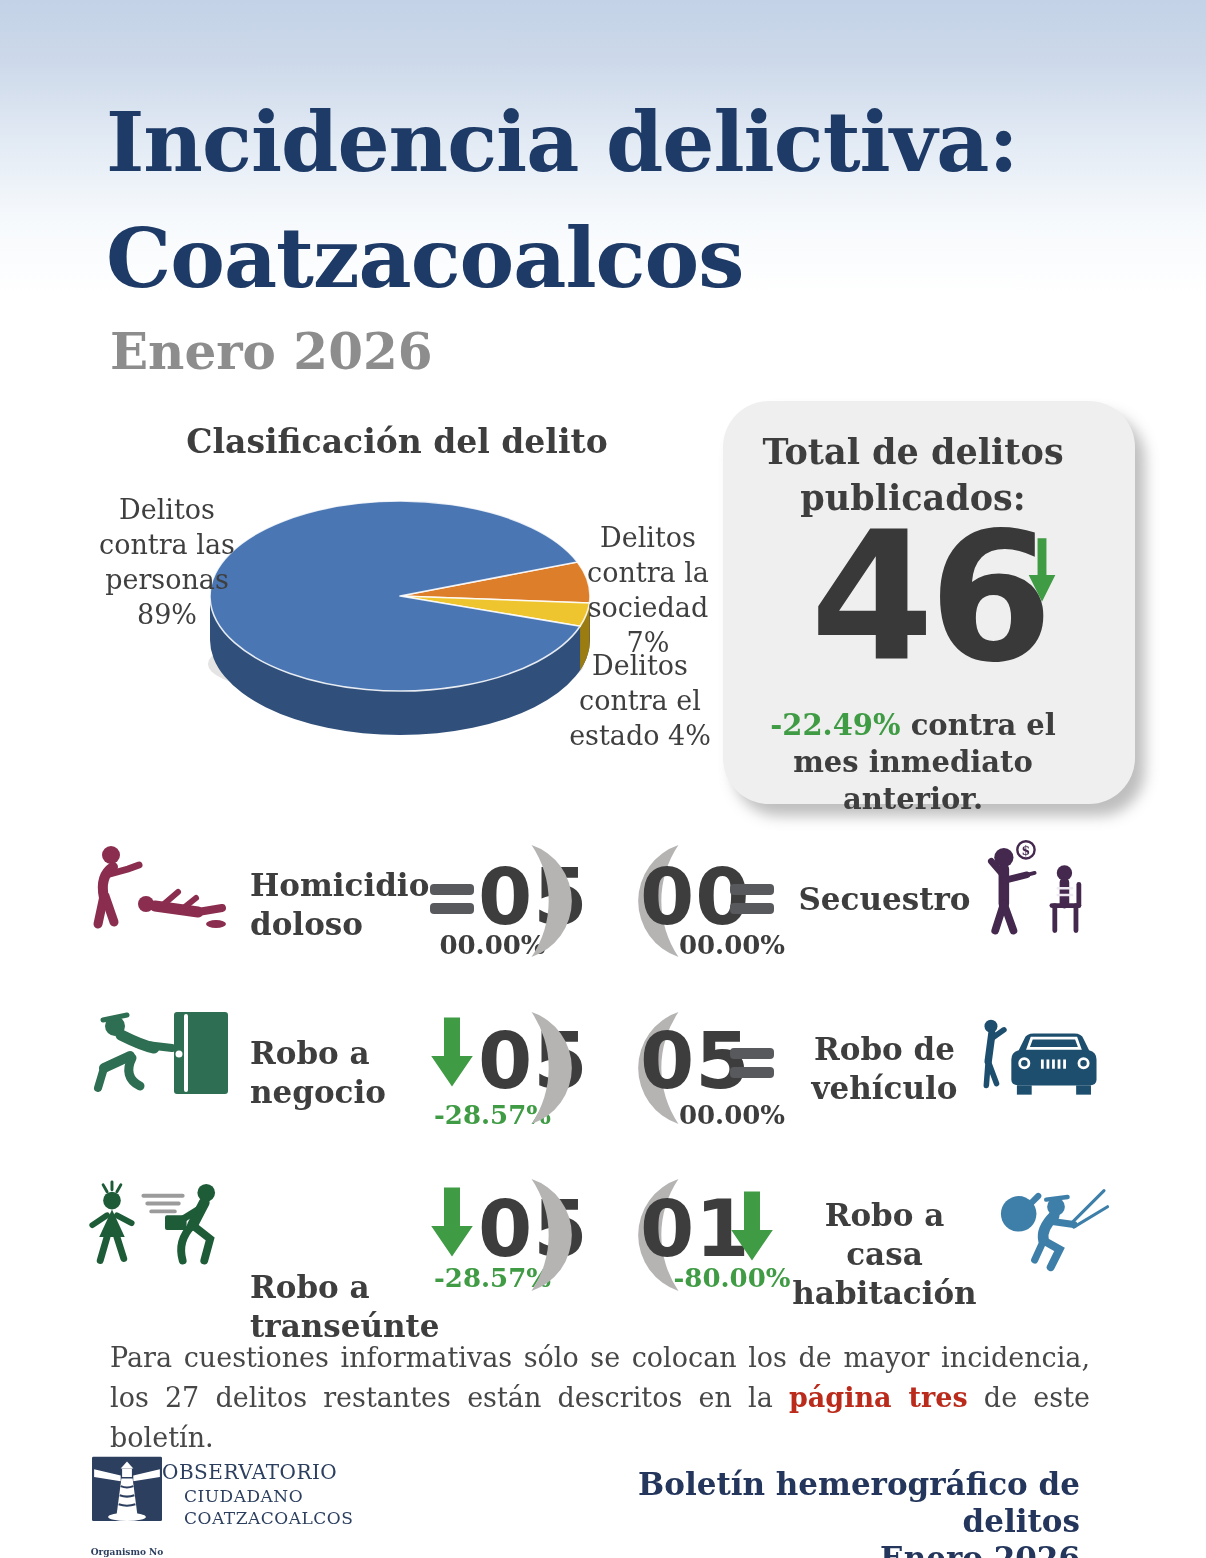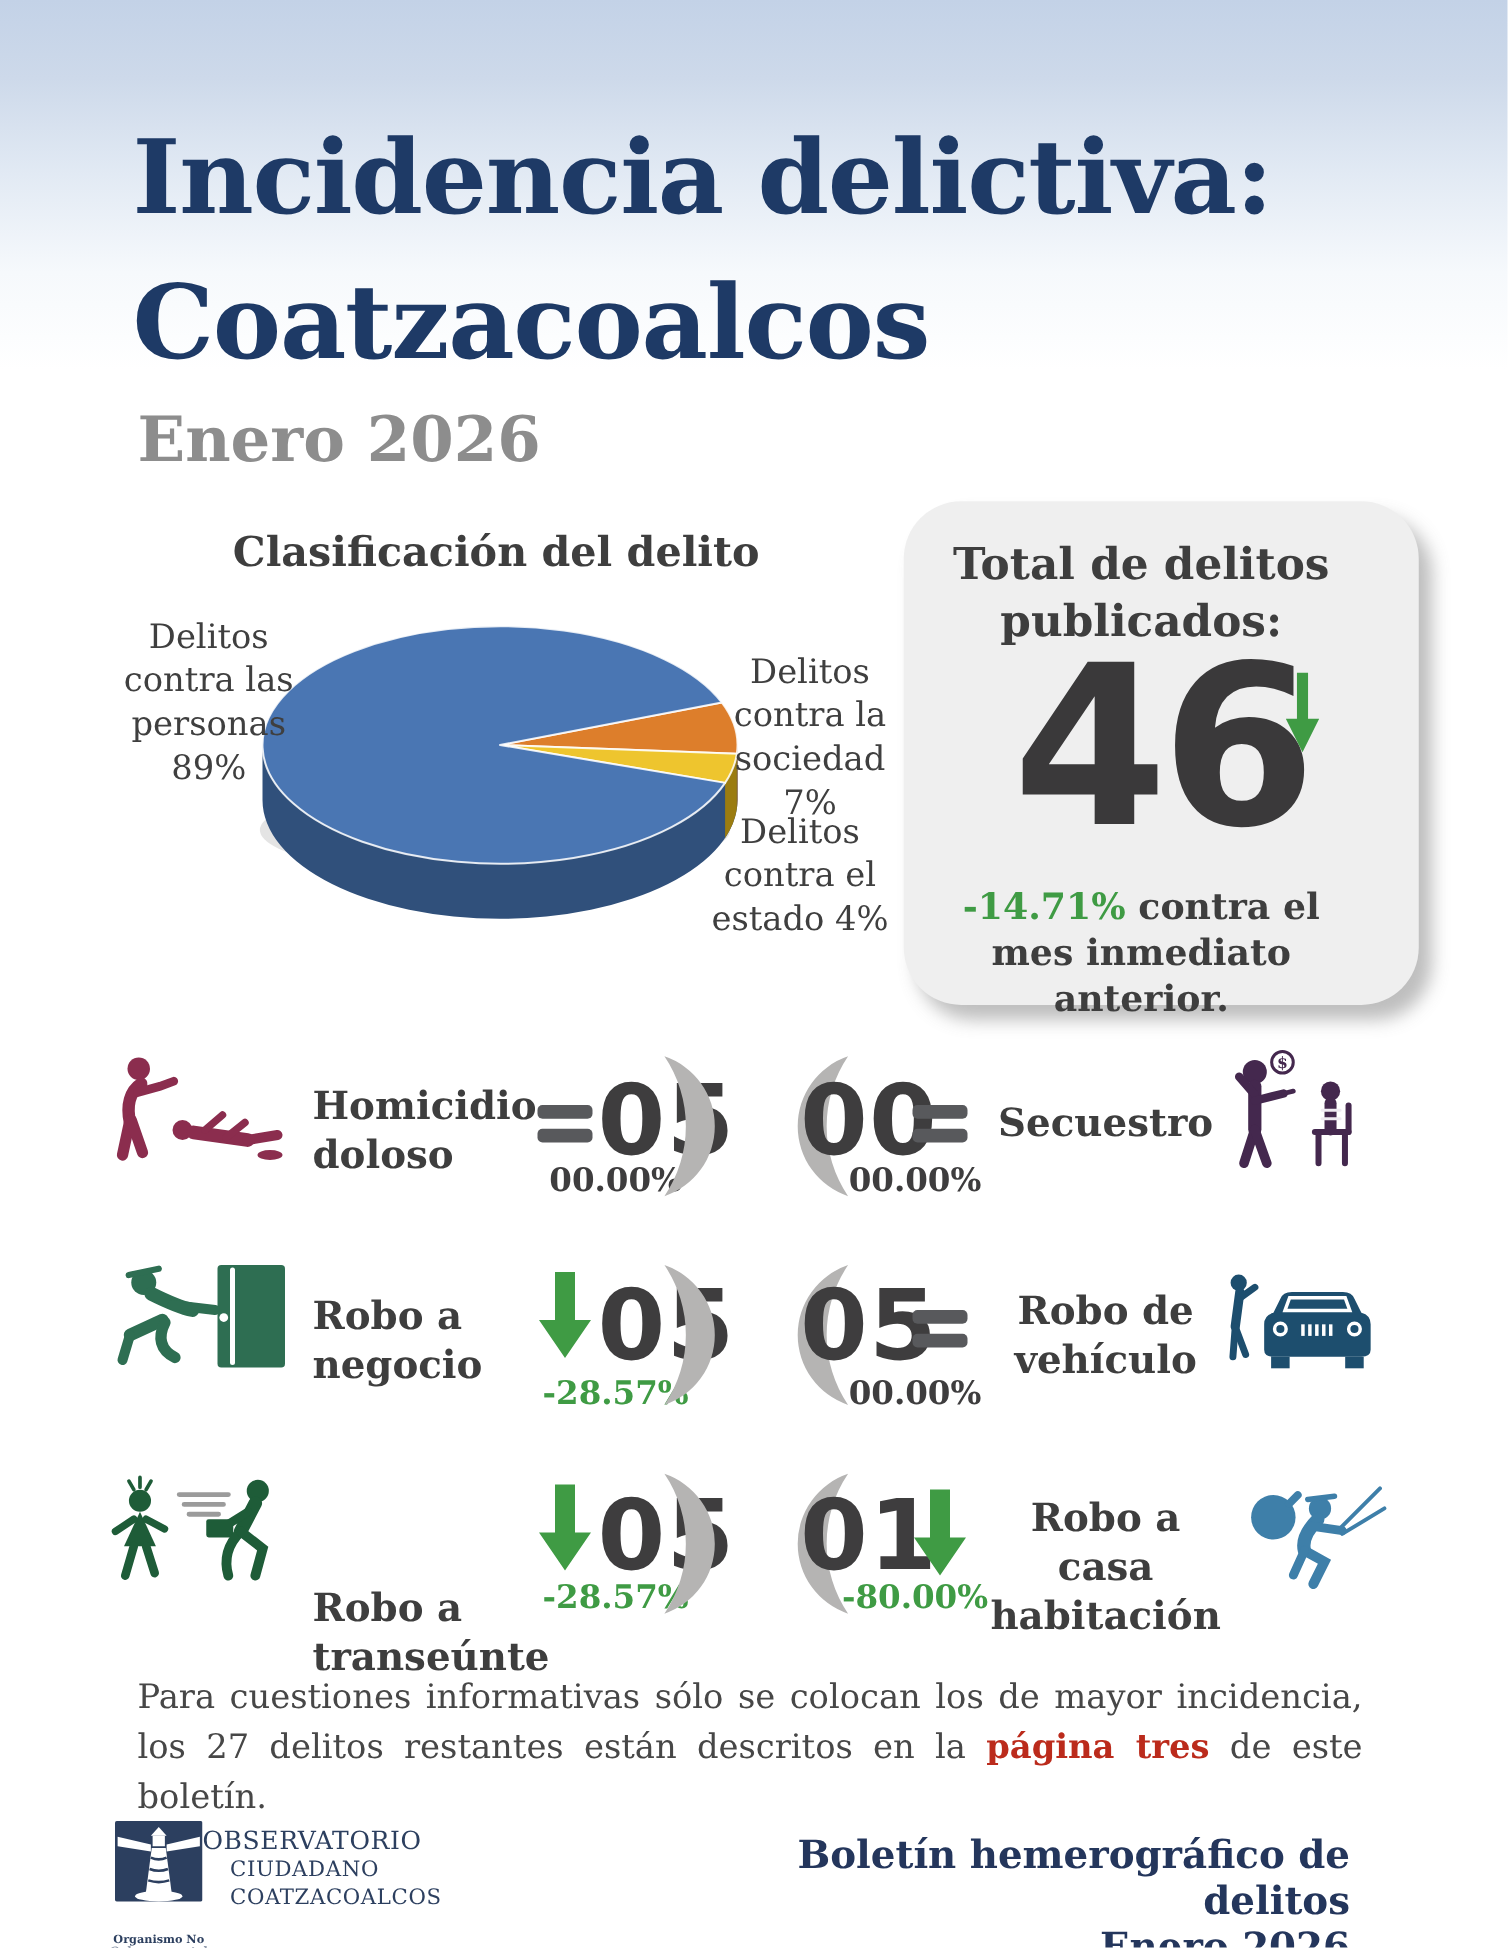--- a/index.html
+++ b/index.html
@@ -78,21 +78,21 @@
   <div class="abs pie-label pl-sociedad">Delitos contra la sociedad 7%</div>
   <div class="abs pie-label pl-estado">Delitos contra el estado 4%</div>
 
   <div class="abs card">
     <div class="card-title">Total de delitos publicados:</div>
     <div class="card-number">46</div>
     <svg class="card-arrow" width="44" height="66" viewBox="0 0 46 104">
       <path d="M16,2 h14 v58 h14 L23,102 L2,60 h14 Z" fill="#3f9b44"></path>
     </svg>
     <div class="card-delta">
-      <span class="green">-14.71%</span>
+      <span class="green">-22.49%</span>
       <span>contra el mes inmediato anterior.</span>
     </div>
   </div>
 
   <svg class="abs row-icon" style="left:88px;top:842px;" width="145" height="105" viewBox="0 0 145 105">
     <g stroke="#8b2d4e" fill="none" stroke-linecap="round">
       <circle cx="23" cy="13" r="9" fill="#8b2d4e" stroke="none"></circle>
       <path d="M25,25 C16,31 13,42 16,56" stroke-width="10"></path>
       <path d="M22,32 L40,27 L51,23" stroke-width="7"></path>
       <path d="M16,54 L10,82" stroke-width="9"></path>

